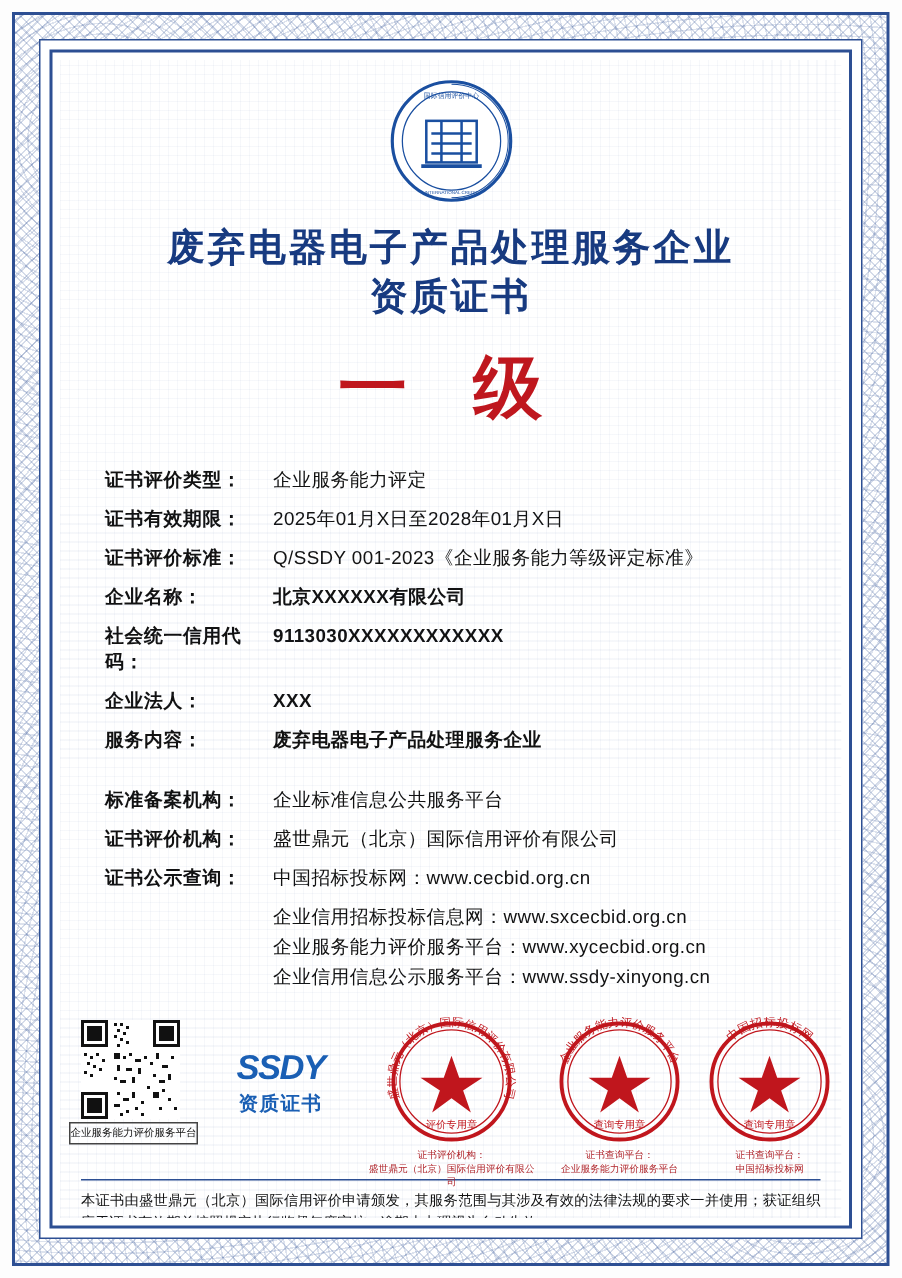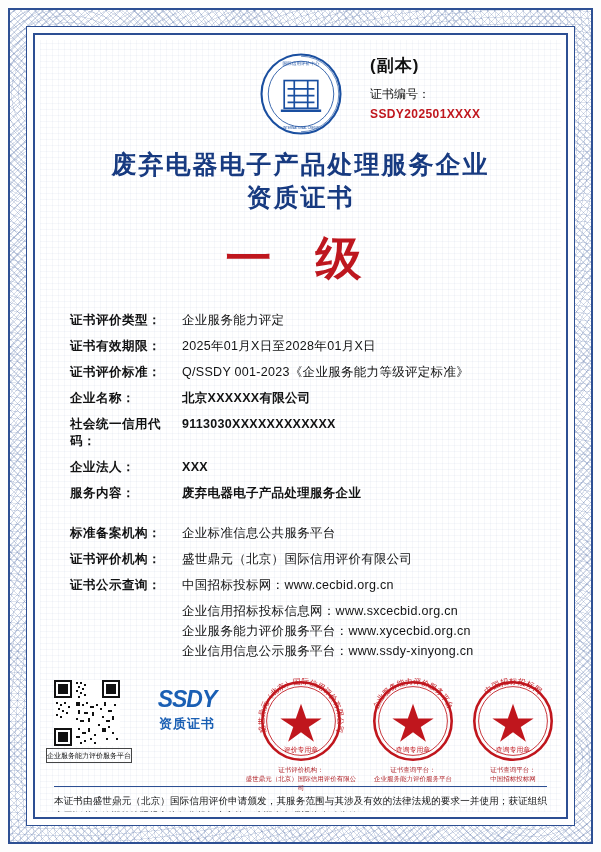--- a/index.html
+++ b/index.html
@@ -67,21 +67,21 @@
   .row .k{width:112px;flex:0 0 112px;font-weight:bold;letter-spacing:.5px;}
   .row .v{flex:1;letter-spacing:.3px;}
   .row.bold-val .v{font-weight:bold;}
   .gap{height:14px;}
   .sub{margin-left:112px;font-size:12.5px;color:#111;letter-spacing:.3px;margin-bottom:3px;}
 
   
   .seals{position:relative;height:108px;margin-top:14px;}
   .qr{position:absolute;left:14px;top:6px;width:66px;height:66px;}
   .qr-cap{position:absolute;left:6px;top:74px;width:84px;text-align:center;font-size:7px;color:#111;border:1px solid #444;padding:2px 0;line-height:9px;}
-  .ssdy{position:absolute;left:104px;top:12px;width:86px;text-align:center;}
+  .ssdy{position:absolute;left:104px;top:24px;width:86px;text-align:center;}
   .ssdy-logo{font-size:23px;font-weight:bold;color:#1a5fb4;font-style:italic;letter-spacing:-1px;}
   .ssdy-sub{font-size:13px;font-weight:bold;color:#1a5fb4;margin-top:2px;letter-spacing:1px;}
   .seal{position:absolute;top:4px;width:86px;height:86px;}
   .seal-note{position:absolute;top:92px;font-size:6.5px;color:#b0262c;text-align:center;width:112px;}
 
   
   .foot{
     margin:4px 14px 0 14px;padding-top:6px;border-top:1px solid #2d4f93;
     font-size:9.5px;line-height:15px;color:#111;text-align:justify;
   }
@@ -102,25 +102,20 @@
           <circle cx="50" cy="50" r="47" fill="#ffffff" stroke="#1a4fa0" stroke-width="2.5"></circle>
           <circle cx="50" cy="50" r="39" fill="#ffffff" stroke="#1a4fa0" stroke-width="1"></circle>
           <rect x="30" y="34" width="40" height="33" fill="none" stroke="#1a4fa0" stroke-width="2"></rect>
           <path d="M34 44 H66 M34 52 H66 M34 60 H66" stroke="#1a4fa0" stroke-width="2"></path>
           <path d="M42 34 V67 M58 34 V67" stroke="#1a4fa0" stroke-width="2"></path>
           <path d="M26 70 H74" stroke="#1a4fa0" stroke-width="3"></path>
           <path d="M50 5 a45 45 0 0 1 0 90" fill="none" stroke="#1a4fa0" stroke-width="0.8"></path>
           <text x="50" y="16" font-size="5.5" fill="#1a4fa0" text-anchor="middle">国际信用评价中心</text>
           <text x="50" y="92" font-size="3.6" fill="#1a4fa0" text-anchor="middle">INTERNATIONAL CREDIT</text>
         </svg>
-      </div>
-      <div class="copy-block">
-        <div class="copy-title">(副本)</div>
-        <div class="cert-no-label">证书编号：</div>
-        <div class="cert-no-value">SSDY202501XXXX</div>
       </div>
     </div>
 
     <div class="title">
       <div>废弃电器电子产品处理服务企业</div>
       <div>资质证书</div>
     </div>
     <div class="grade">一 级</div>
 
     <div class="fields">

